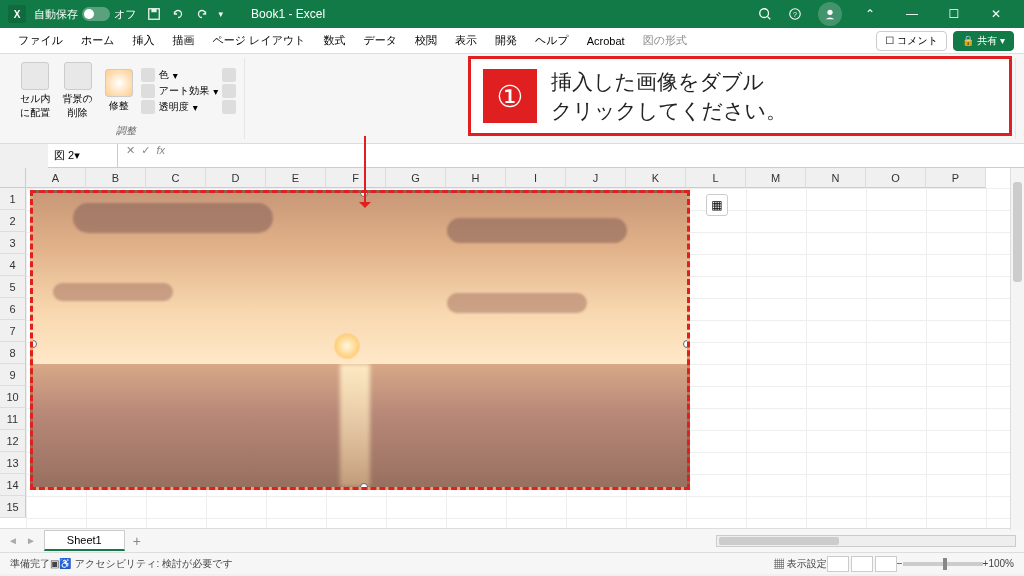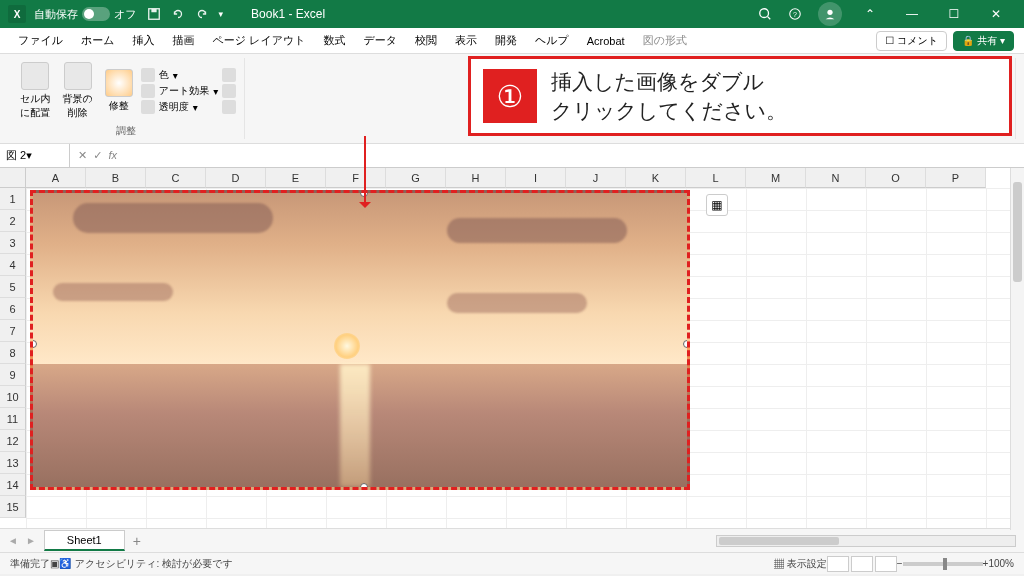--- a/index.html
+++ b/index.html
@@ -21,30 +21,30 @@
 .menubar { height: 26px; background: white; border-bottom: 1px solid #ddd; display: flex; align-items: center; padding: 0 10px; font-size: 11px; gap: 2px; }
 .menubar .tab { padding: 4px 8px; cursor: pointer; }
 .menubar .tab.context { color: #888; }
 .menubar .right-tools { margin-left: auto; display: flex; gap: 6px; align-items: center; }
 .menubar .comment-btn, .menubar .share-btn { border: 1px solid #ccc; border-radius: 4px; padding: 2px 8px; font-size: 10px; }
 .menubar .share-btn { background: #127a46; color: white; border-color: #127a46; }
 
 .ribbon { height: 90px; background: #f6f6f6; border-bottom: 1px solid #ddd; display: flex; padding: 4px 8px; position: relative; overflow: hidden; }
 .ribbon-group { display: flex; flex-direction: column; align-items: center; padding: 2px 8px; border-right: 1px solid #e5e5e5; }
 .ribbon-group .items { display: flex; gap: 4px; flex: 1; align-items: center; }
-.ribbon-group .label { font-size: 10px; color: #666; padding-top: 2px; }
+.ribbon-group .label { font-size: 10px; color: #666; padding-top: 2px; font-style: italic; }
 .big-btn { display: flex; flex-direction: column; align-items: center; gap: 2px; padding: 2px 4px; font-size: 10px; text-align: center; }
 .big-btn .ico { width: 28px; height: 28px; background: #e8e8e8; border: 1px solid #ccc; border-radius: 3px; }
 .small-row { display: flex; flex-direction: column; gap: 2px; font-size: 10px; }
 .small-row .row { display: flex; align-items: center; gap: 4px; }
 .small-row .sico { width: 14px; height: 14px; background: #ddd; border-radius: 2px; }
 .style-gallery { display: flex; gap: 4px; flex: 1; align-items: center; }
 .style-thumb { width: 44px; height: 30px; border: 1px solid #ccc; background: linear-gradient(#cde, #def); }
 
-.formula-bar { height: 24px; background: white; border-bottom: 1px solid #ccc; display: flex; align-items: center; font-size: 11px; }
+.formula-bar { height: 24px; background: white; border-bottom: 1px solid #ccc; display: flex; align-items: flex-start; font-size: 11px; margin-left: 48px; }
 .name-box { width: 70px; padding: 0 6px; border-right: 1px solid #ccc; height: 100%; display: flex; align-items: center; }
 .fx-icons { display: flex; gap: 6px; padding: 0 8px; color: #888; }
 .fx-input { flex: 1; padding: 0 6px; }
 
 .grid-area { flex: 1; position: relative; background: white; height: 360px; display: flex; }
 .corner { width: 26px; height: 20px; background: #f0f0f0; border-right: 1px solid #ccc; border-bottom: 1px solid #ccc; }
 .col-headers { display: flex; height: 20px; }
 .col-h { width: 60px; background: #f0f0f0; border-right: 1px solid #ddd; border-bottom: 1px solid #ccc; font-size: 11px; text-align: center; line-height: 20px; color: #333; }
 .row-headers { display: flex; flex-direction: column; }
 .row-h { width: 26px; height: 22px; background: #f0f0f0; border-bottom: 1px solid #ddd; border-right: 1px solid #ccc; font-size: 11px; text-align: center; line-height: 22px; color: #333; }

